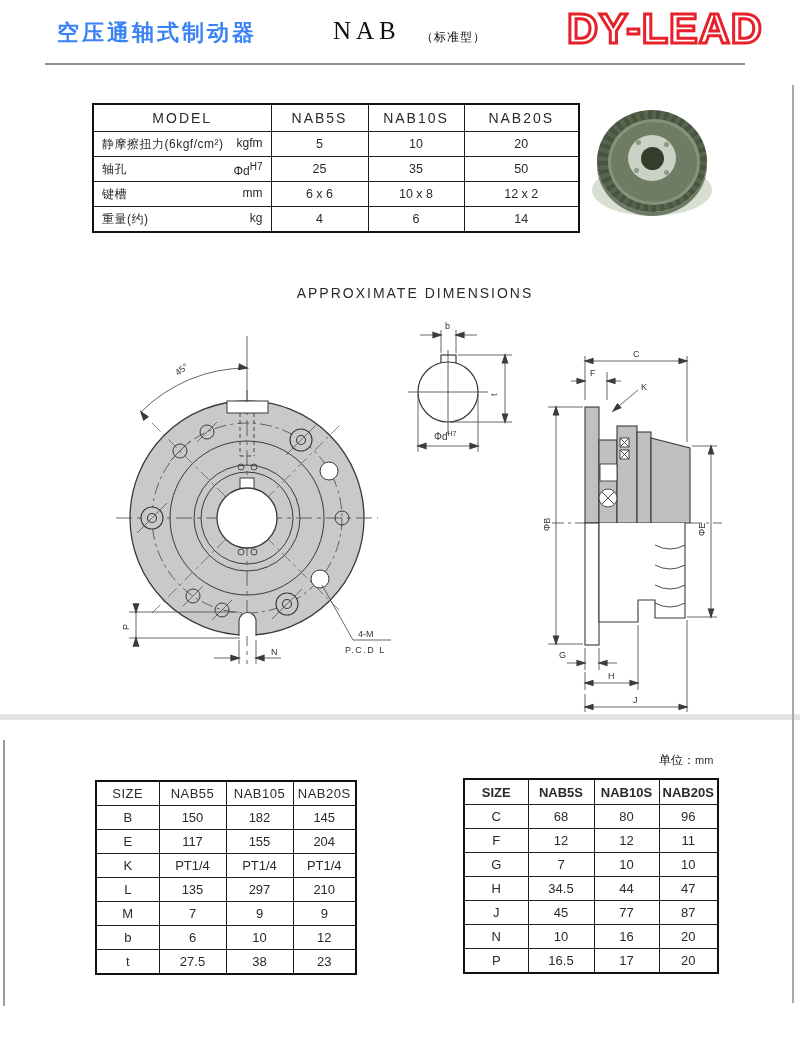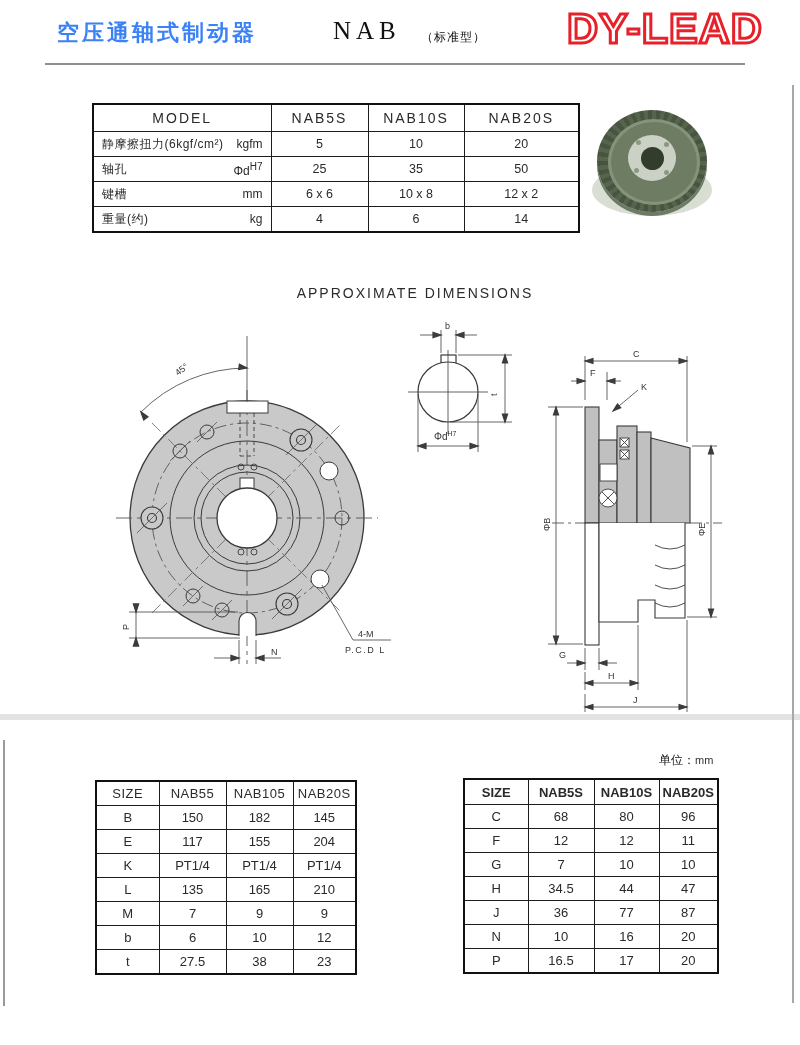--- a/index.html
+++ b/index.html
@@ -12,21 +12,21 @@
   .title-type{left:421px;top:29px;font-size:12px;color:#111;letter-spacing:1px;}
   .logo{left:567px;top:4px;font-size:43px;font-weight:900;letter-spacing:1px;color:#fff;
         -webkit-text-stroke:3px #e62129;text-shadow:0 0 1px #e62129;font-family:"Liberation Sans",sans-serif;}
   .header-rule{left:45px;top:63px;width:700px;height:2px;background:#8f8f8f;}
   
   table{border-collapse:collapse;table-layout:fixed;background:#fff;}
   td,th{border:1px solid #1c1c1c;text-align:center;padding:0;color:#2a2a2a;overflow:hidden;white-space:nowrap;}
   .spec{left:92px;top:103px;width:486px;border:2px solid #111;}
   .spec th{height:26px;font-size:14px;font-weight:normal;letter-spacing:2px;}
   .spec td{height:24px;font-size:12.5px;}
-  .spec .lu{display:flex;justify-content:space-between;align-items:center;padding:0 8px;font-size:12px;}
+  .spec .lu{display:flex;justify-content:space-between;padding:0 8px;font-size:12px;}
   .spec .lu .lbl{letter-spacing:0.5px;}
   .note{left:92px;top:234px;font-size:11px;color:#3c3c3c;letter-spacing:0.5px;}
   .approx{left:0;top:285px;width:830px;text-align:center;font-size:14px;letter-spacing:2px;color:#2b2b2b;}
   .unitlbl{left:659px;top:752px;font-size:12px;color:#111;}
   .unitlbl .mm{font-size:11px;color:#333;}
   .dimtbl th,.dimtbl td{height:23px;font-size:13px;}
   .dim-left{left:95px;top:780px;width:260px;border:2px solid #111;}
   .dim-left th{font-weight:normal;letter-spacing:0.5px;}
   .dim-right{left:463px;top:778px;width:254px;border:2px solid #111;}
   .dim-right th{font-weight:bold;height:24px;}
@@ -396,21 +396,21 @@
         </tr>
         <tr>
           <td>K</td>
           <td>PT1/4</td>
           <td>PT1/4</td>
           <td>PT1/4</td>
         </tr>
         <tr>
           <td>L</td>
           <td>135</td>
-          <td>165</td>
+          <td>297</td>
           <td>210</td>
         </tr>
         <tr>
           <td>M</td>
           <td>7</td>
           <td>9</td>
           <td>9</td>
         </tr>
         <tr>
           <td>b</td>
@@ -462,21 +462,21 @@
           <td>10</td>
         </tr>
         <tr>
           <td>H</td>
           <td>34.5</td>
           <td>44</td>
           <td>47</td>
         </tr>
         <tr>
           <td>J</td>
-          <td>36</td>
+          <td>45</td>
           <td>77</td>
           <td>87</td>
         </tr>
         <tr>
           <td>N</td>
           <td>10</td>
           <td>16</td>
           <td>20</td>
         </tr>
         <tr>

